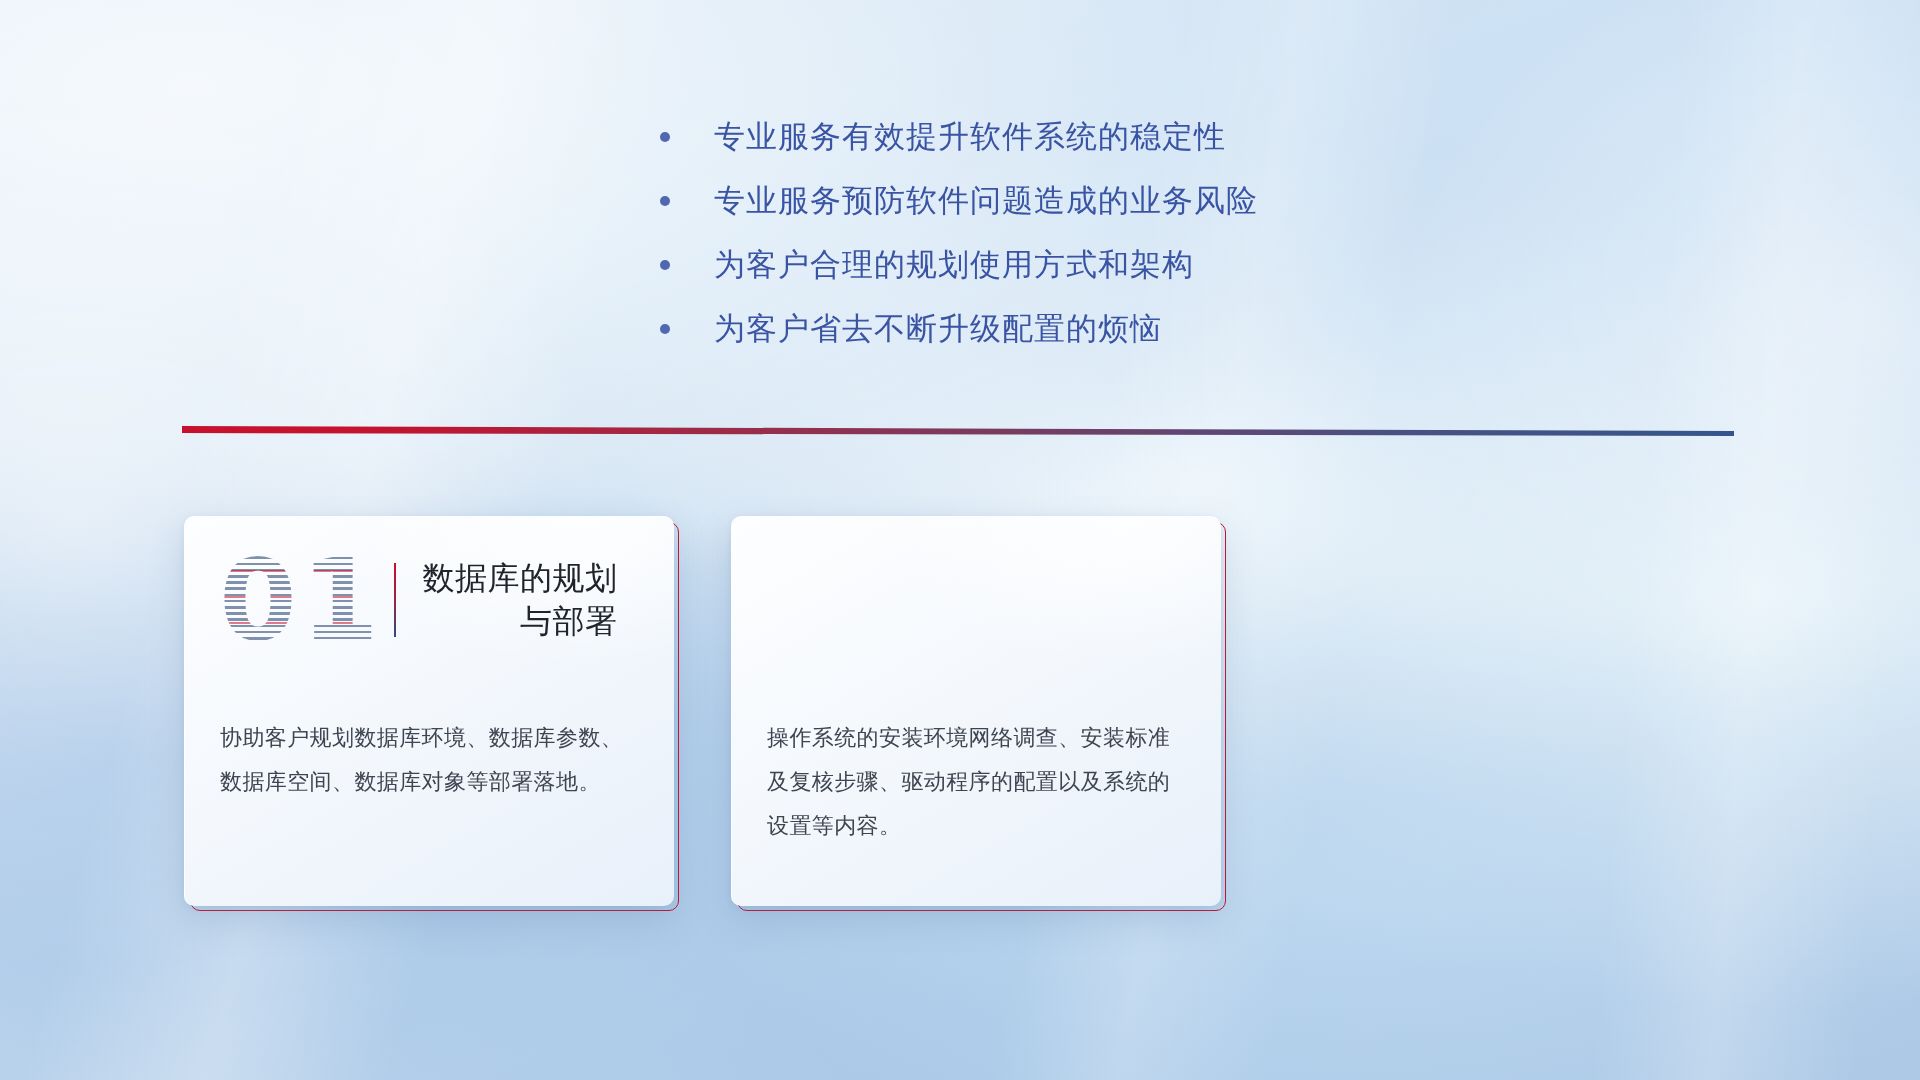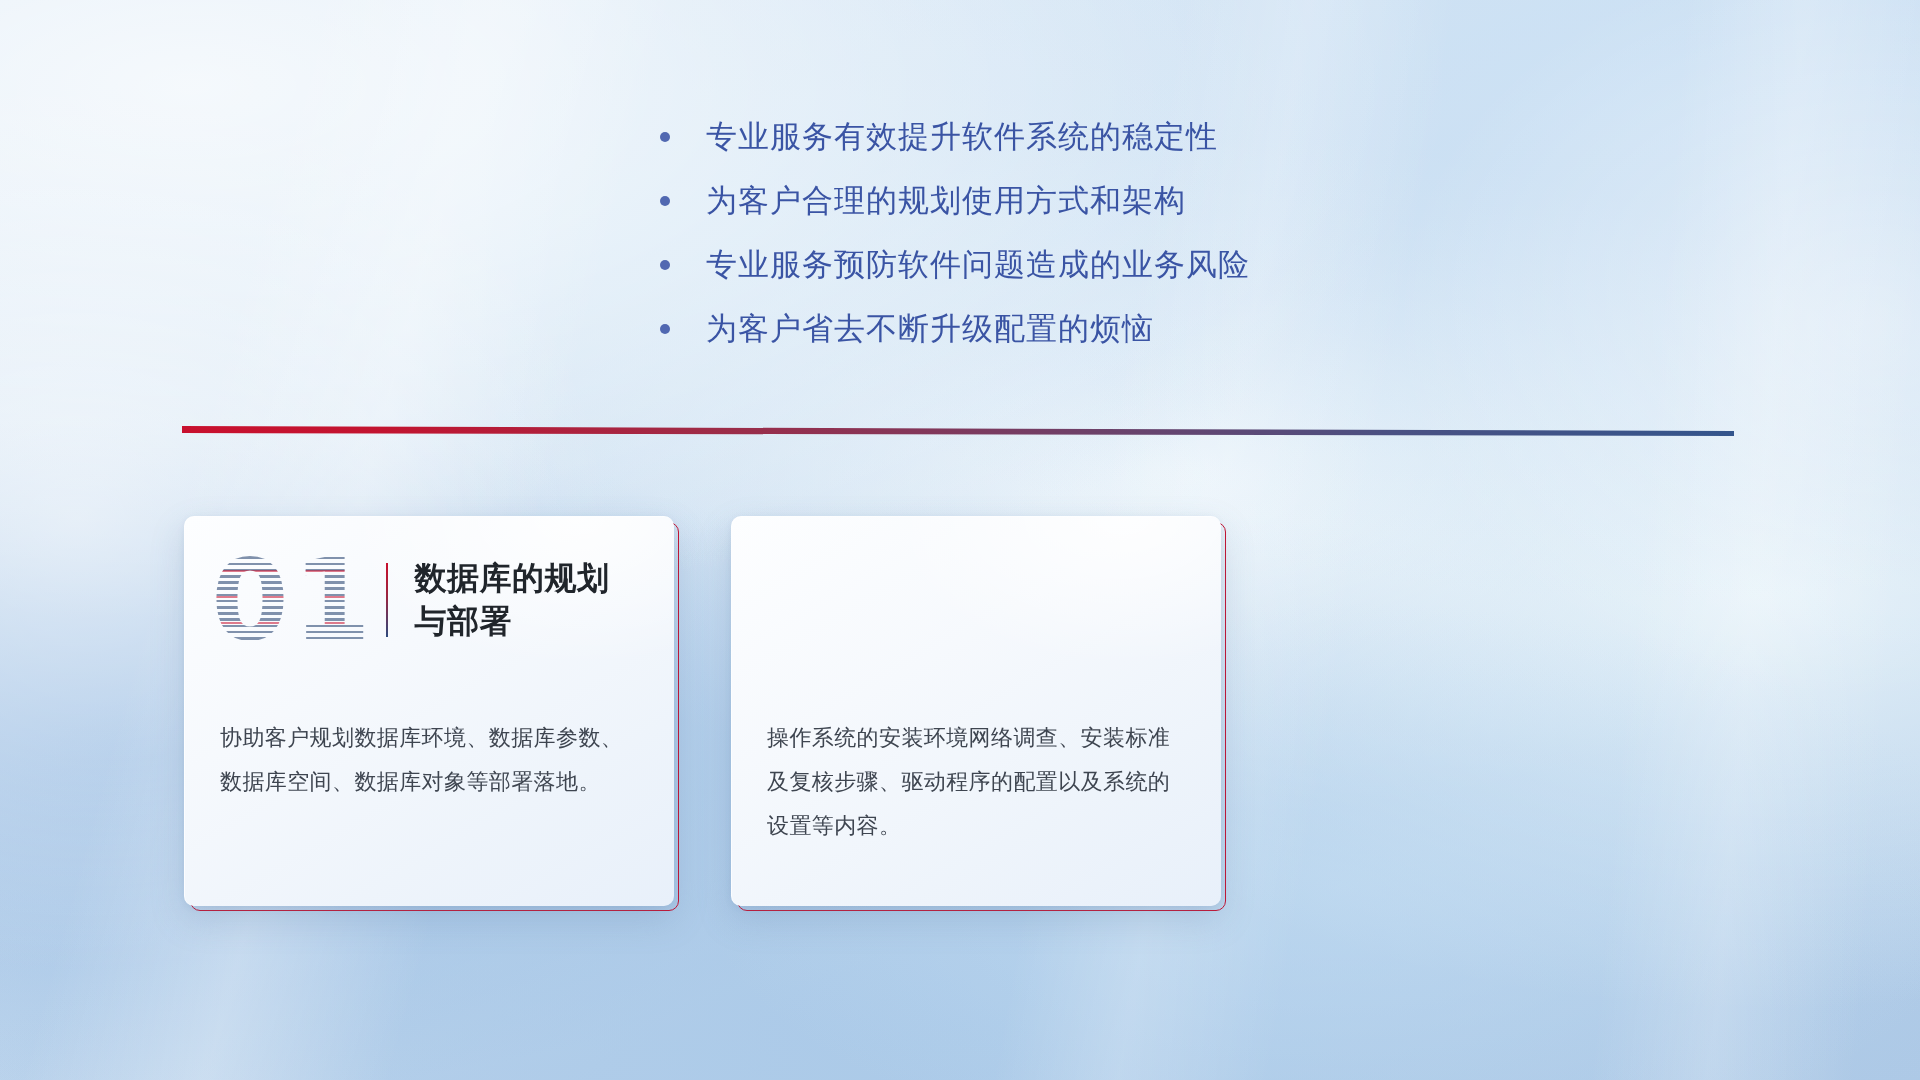--- a/index.html
+++ b/index.html
@@ -53,20 +53,21 @@
   }
   .bullet-dot{
     width:10px; height:10px; border-radius:50%;
     background:#4059a8; flex:0 0 auto; margin-right:36px;
     opacity:.9;
   }
   .bullet-text{
     font-size:31px; line-height:1.25; letter-spacing:1px;
     color:#3a54a4; font-weight:500;
     white-space:nowrap;
+    margin-left:8px;
   }
 
   
   .divider{
     position:absolute; left:182px; top:424px; width:1552px; height:14px; z-index:5;
   }
   .divider svg{ display:block; width:100%; height:100%; }
 
   
   .cards{
@@ -99,21 +100,21 @@
   }
 
   .card-head{
     position:absolute; left:0; right:0; top:0; height:168px;
     display:flex; align-items:center;
   }
   
   .card-num{
     position:relative;
     width:178px; flex:0 0 auto;
-    margin-left:20px;
+    margin-left:28px;
     text-align:center;
   }
   .card-num .glyph{
     font-family:"DejaVu Sans",sans-serif;
     font-size:112px; font-weight:700; letter-spacing:4px;
     line-height:1;
     background-image:
       repeating-linear-gradient(
         to bottom,
         #6b7f9e 0px, #6b7f9e 2.6px,
@@ -139,46 +140,47 @@
     color:transparent; -webkit-text-fill-color:transparent;
     pointer-events:none;
   }
   .card-rule{
     width:2.4px; height:74px; flex:0 0 auto;
     background:linear-gradient(to bottom,#c8102e 0%, #9b2540 45%, #2e4a7d 100%);
     margin:0 26px 0 4px;
   }
   .card-title{
     font-size:32px; line-height:1.35; color:#20252b;
-    font-weight:700; letter-spacing:.5px;
+    font-weight:400; letter-spacing:.5px;
     white-space:pre-line;
+    text-align:right;
   }
 
   .card-body{
     position:absolute; left:36px; right:30px; top:200px;
     font-size:22px; line-height:2.0; color:#3e4550; letter-spacing:.4px;
   }
 </style>
 </head>
 <body>
 
 <div id="slide">
 
   <div class="bullets">
     <div class="bullet-row">
       <span class="bullet-dot"></span>
       <span class="bullet-text">专业服务有效提升软件系统的稳定性</span>
     </div>
     <div class="bullet-row">
       <span class="bullet-dot"></span>
+      <span class="bullet-text">专业服务预防软件问题造成的业务风险</span>
+    </div>
+    <div class="bullet-row">
+      <span class="bullet-dot"></span>
       <span class="bullet-text">为客户合理的规划使用方式和架构</span>
-    </div>
-    <div class="bullet-row">
-      <span class="bullet-dot"></span>
-      <span class="bullet-text">专业服务预防软件问题造成的业务风险</span>
     </div>
     <div class="bullet-row">
       <span class="bullet-dot"></span>
       <span class="bullet-text">为客户省去不断升级配置的烦恼</span>
     </div>
   </div>
 
   <div class="divider">
     <svg viewBox="0 0 1552 14" preserveAspectRatio="none">
       <defs>

